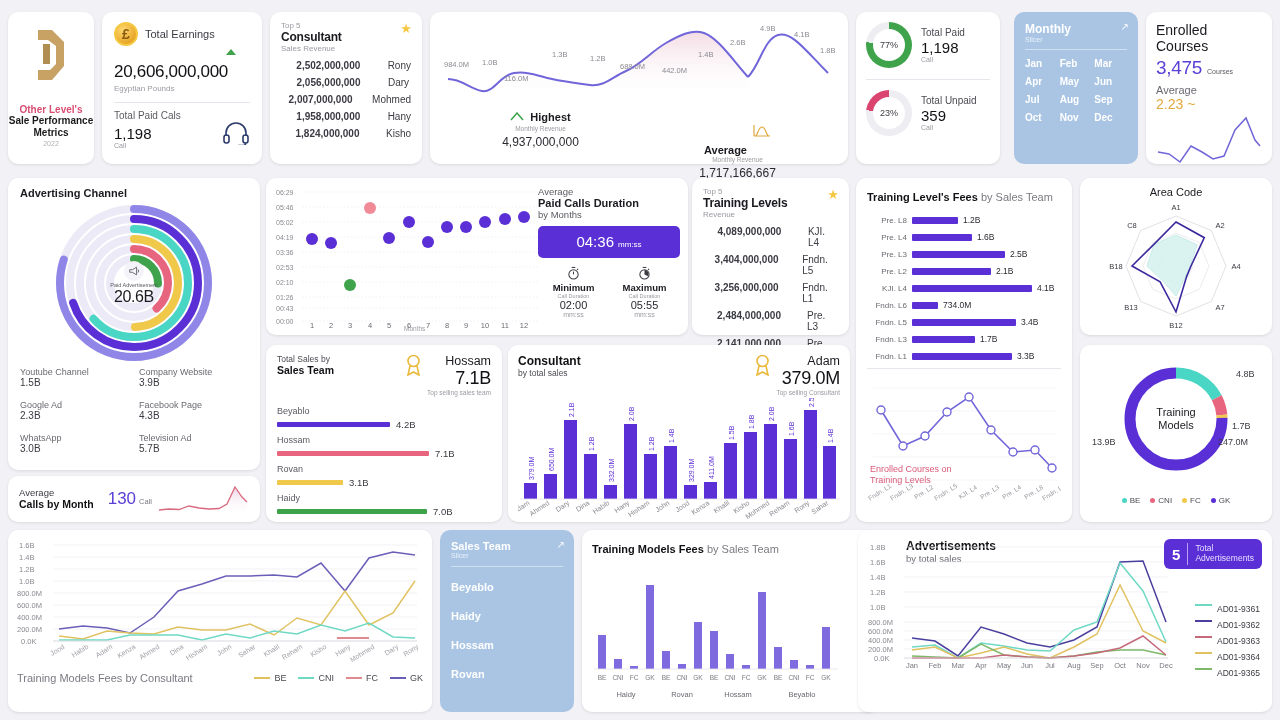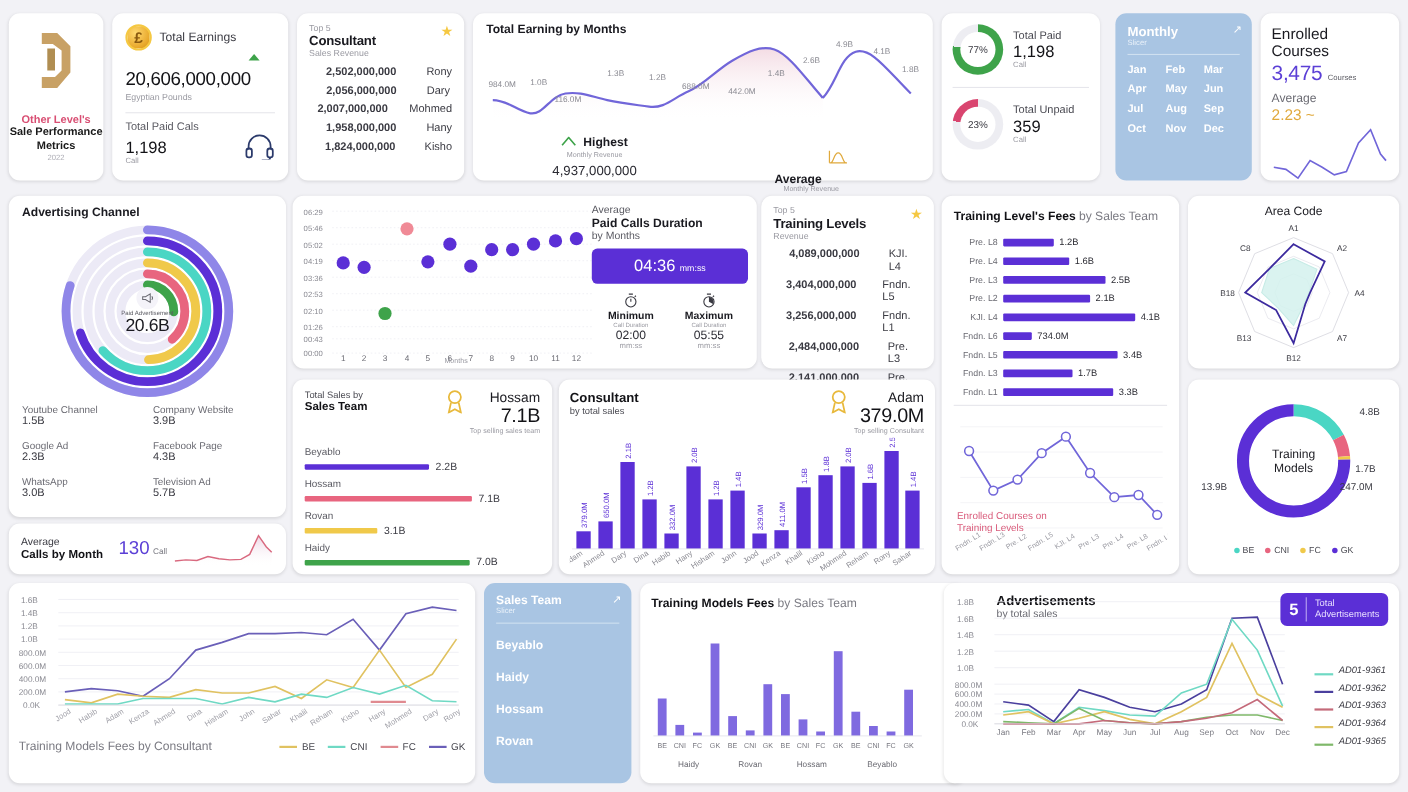--- a/index.html
+++ b/index.html
@@ -179,21 +179,21 @@
 
   
   #tmfst-card { left: 582px; top: 530px; width: 296px; height: 182px; padding: 9px 10px; }
 
   
   #ads-card { left: 858px; top: 530px; width: 414px; height: 182px; padding: 9px 10px; }
   .ads-chip { position: absolute; right: 10px; top: 9px; background: #5b2fd6; border-radius: 6px; padding: 4px 8px; display: flex; align-items: center; gap: 7px;}
   .ads-chip .n { color: #fff; font-size: 15px; font-weight: 600;}
   .ads-chip .t { color: #e7ddff; font-size: 8.5px; line-height: 1.15;}
   .ads-legend { position: absolute; right: 12px; top: 74px; }
-  .ads-legend .li { display: flex; align-items: flex-end; gap: 5px; font-size: 8.5px; color: #3a3a42; margin-bottom: 6px; font-style: italic;}
+  .ads-legend .li { display: flex; align-items: flex-start; gap: 5px; font-size: 8.5px; color: #3a3a42; margin-bottom: 6px;}
   .ads-legend .ln { width: 17px; height: 2px; }
 </style>
 </head>
 <body>
 
 <div class="stage">
 
   <div class="card" id="logo-card">
     <div class="logo-mark">
       <svg width="46" height="58" viewBox="0 0 46 58">
@@ -257,21 +257,20 @@
           <span class="nm">Hany</span>
         </li>
       <li>
           <span class="val">1,824,000,000</span>
           <span class="nm">Kisho</span>
         </li>
     </ul>
   </div>
 
   <div class="card" id="earning-months-card">
-    <div class="sec-title">Total Earning by Months</div>
     <svg width="396" height="78" viewBox="0 0 396 78">
       <defs>
         <linearGradient id="eg" x1="0" y1="0" x2="0" y2="1">
           <stop offset="0%" stop-color="#e8b8c8" stop-opacity="0.55"></stop>
           <stop offset="100%" stop-color="#ffffff" stop-opacity="0"></stop>
         </linearGradient>
       </defs>
       <path d="M6,58 C 20,58 28,68 40,70 C 52,72 58,54 72,52 C 86,50 96,55 110,58 C 124,61 134,62 148,64 C 162,66 170,56 184,50 C 198,44 210,30 224,22 C 238,14 250,8 262,12 C 276,17 290,38 306,56 L306,78 L6,78 Z" fill="url(#eg)" opacity="0.9"></path>
       <path d="M6,58 C 20,58 28,68 40,70 C 52,72 58,54 72,52 C 86,50 96,55 110,58 C 124,61 134,62 148,64 C 162,66 170,56 184,50 C 198,44 210,30 224,22 C 238,14 250,8 262,12 C 276,17 290,38 306,56" fill="none" stroke="#7166d9" stroke-width="2"></path>
       <text x="2" y="46" class="y-tick" style="font-size:7.5px;">984.0M</text>
@@ -709,21 +708,21 @@
           <div class="top-name">Hossam</div>
           <div class="top-val">7.1B</div>
           <div class="top-sub">Top selling sales team</div>
         </div>
       </div>
     </div>
     <div class="tbar" style="margin-top:10px;">
       <div class="n">Beyablo</div>
       <div class="r">
           <span class="b" style="width:113px;background:#5b2fd6;"></span>
-          <span class="v">2.2B</span>
+          <span class="v">4.2B</span>
         </div>
     </div>
     <div class="tbar">
       <div class="n">Hossam</div>
       <div class="r">
           <span class="b" style="width:152px;background:#e8657f;"></span>
           <span class="v">7.1B</span>
         </div>
     </div>
     <div class="tbar">

